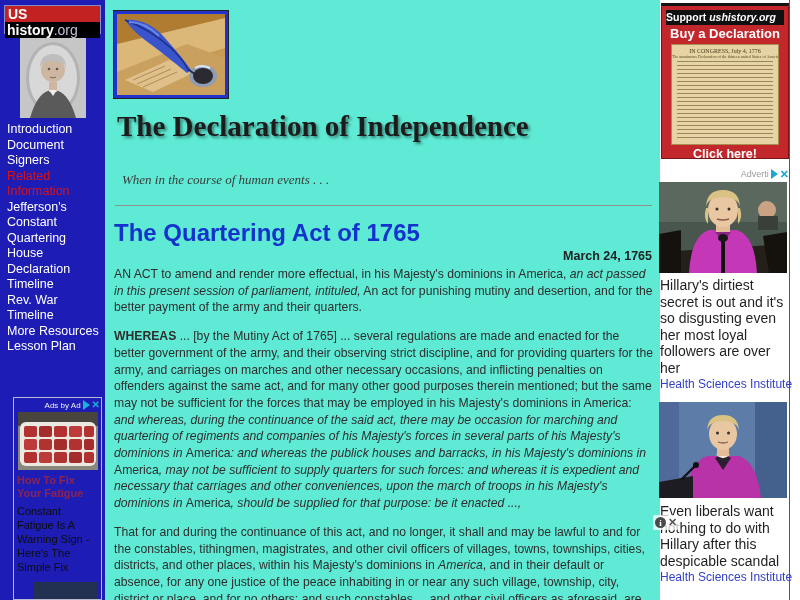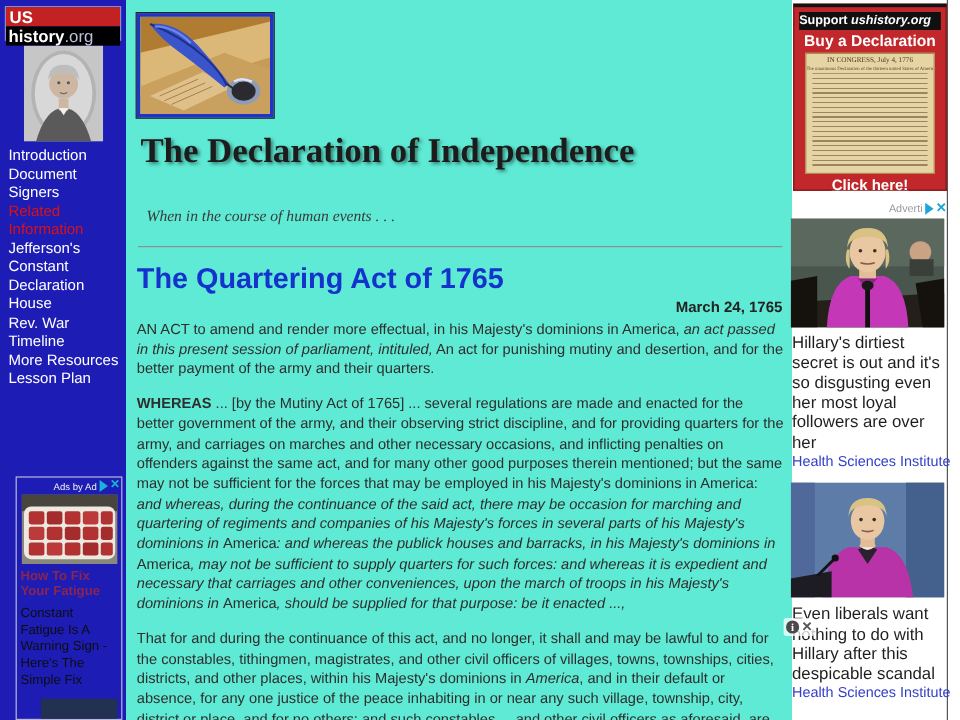--- a/index.html
+++ b/index.html
@@ -108,21 +108,22 @@
       <path d="M30 39 Q33 41 36 39" stroke="#7a6a5a" fill="none" stroke-width="1"></path>
     </svg>
   </div>
 
   <nav class="nav">
     <a>Introduction</a>
     <a>Document</a>
     <a>Signers</a>
     <a class="red">Related Information</a>
     <a>Jefferson's Constant</a>
-    <a>Declaration House</a>
+    <a>Quartering House</a>
+    <a>Declaration Timeline</a>
     <a>Rev. War Timeline</a>
     <a>More Resources</a>
     <a>Lesson Plan</a>
   </nav>
 
   <div class="left-ad">
     <div class="adrow">
       <span class="lbl">Ads by Ad</span>
       <span class="tri"></span>
       <span class="xglyph">✕</span>

